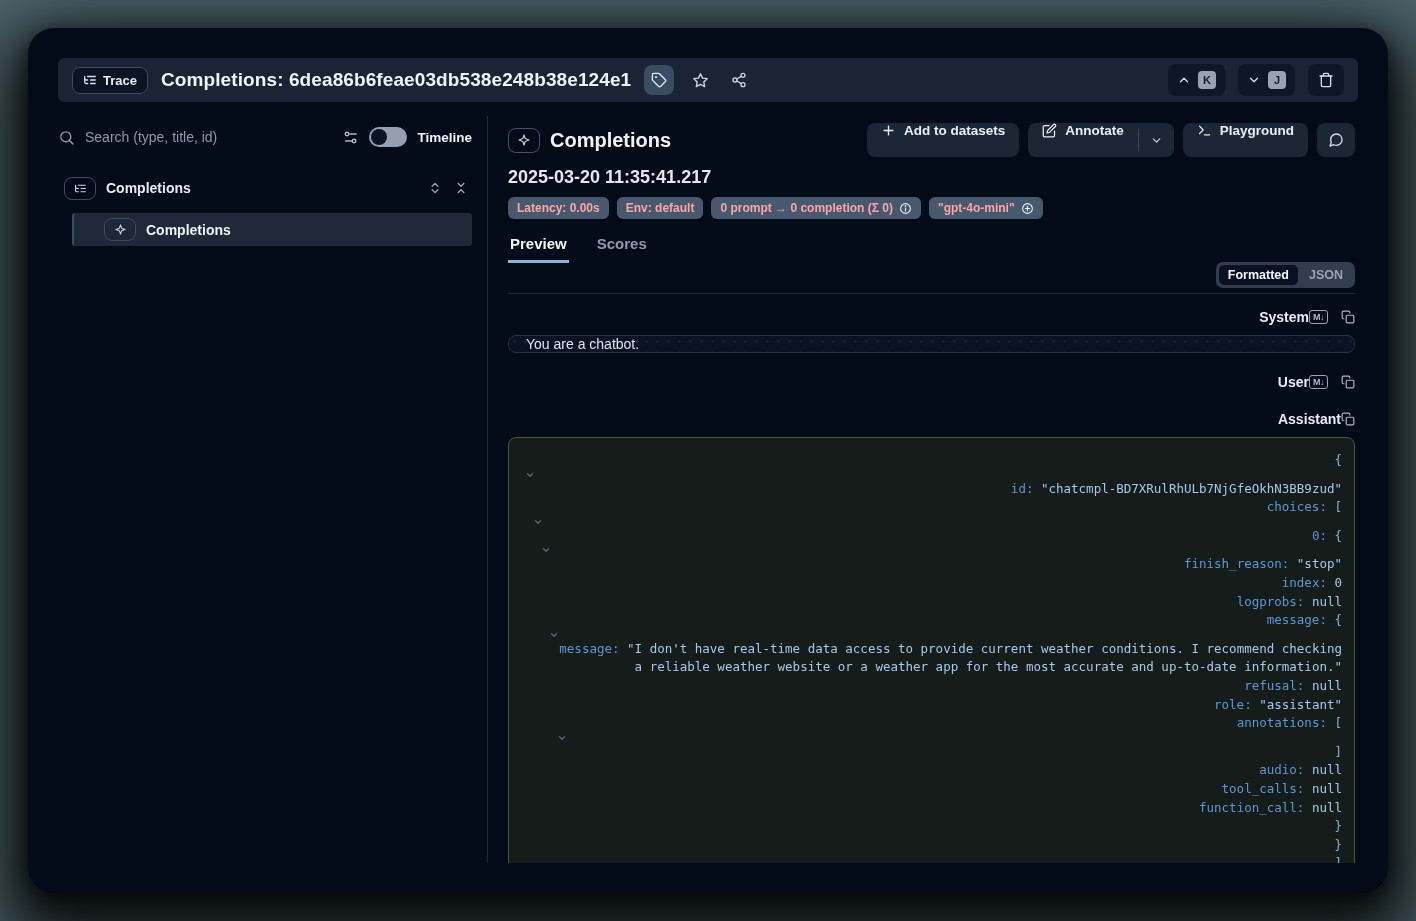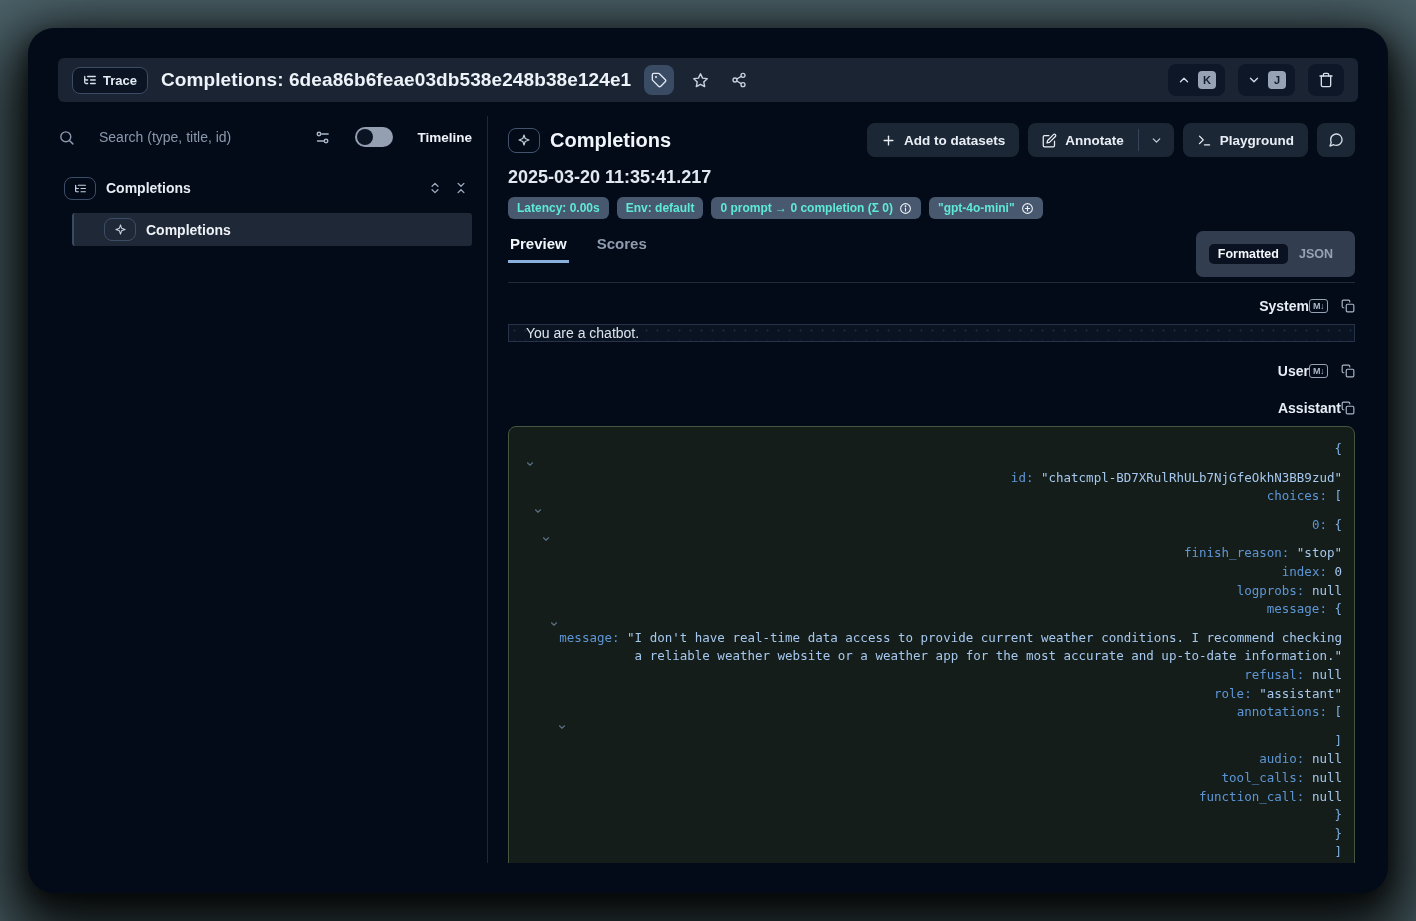--- a/index.html
+++ b/index.html
@@ -36,21 +36,21 @@
     gap:7px; padding:0 9px; cursor:pointer;
   }
   .kbd {
     width:18px; height:18px; background:#97a3b5; color:#141d2b; font-size:11px; font-weight:700;
     border-radius:4px; display:flex; align-items:center; justify-content:center;
   }
 
   
   .body-row { flex:1; display:flex; margin-top:14px; min-height:0; }
   .sidebar { width:430px; flex:0 0 430px; border-right:1px solid #1d2838; padding-right:15px; }
-  .search-row { height:34px; display:flex; align-items:center; gap:24px; margin-top:4px; }
+  .search-row { height:34px; display:flex; align-items:center; gap:10px; margin-top:4px; }
   .search-input {
     flex:1; background:transparent; border:none; outline:none; color:#dfe6ef;
     font-size:14px; font-family:"Liberation Sans",sans-serif;
   }
   .search-input::placeholder { color:#8b98ab; }
   .toggle {
     width:38px; height:20px; border-radius:10px; background:#94a0b2; position:relative; cursor:pointer; flex:0 0 38px;
   }
   .toggle .knob { position:absolute; left:2px; top:2px; width:16px; height:16px; border-radius:50%; background:#0b1423; }
   .timeline-label { color:#f0f4f9; font-size:13.5px; font-weight:700; }
@@ -71,65 +71,65 @@
 
   
   .main { flex:1; min-width:0; padding-left:20px; padding-right:3px; display:flex; flex-direction:column; }
   .main-header { display:flex; align-items:center; margin-top:6px; height:36px; gap:10px; }
   .obs-badge {
     height:25px; padding:0 8px; border:1px solid #42536d; border-radius:8px;
     display:flex; align-items:center; justify-content:center;
   }
   .main-title { color:#f1f5fa; font-size:20px; font-weight:700; flex:1; white-space:nowrap; }
   .btn {
-    display:flex; align-items:center; gap:8px; height:34px; padding:0 14px;
+    display:flex; gap:8px; height:34px; padding:0 14px;
     background:#1c2736; border-radius:8px; color:#e9eef5; font-size:13.5px; font-weight:700;
     cursor:pointer; white-space:nowrap;
   }
   .btn-group { display:flex; align-items:stretch; background:#1c2736; border-radius:8px; margin-left:9px; }
   .btn-group .btn { background:transparent; }
   .btn-group .split-divider { width:1px; background:#36435d; margin:6px 0; }
   .btn-group .chev-part { display:flex; align-items:center; padding:0 11px; cursor:pointer; }
   .bubble-btn {
     width:38px; height:34px; background:#1c2736; border-radius:8px; margin-left:9px;
     display:flex; align-items:center; justify-content:center; cursor:pointer;
   }
   .hdr-buttons { display:flex; align-items:center; }
   .timestamp { margin-top:9px; color:#e2e8f0; font-size:18px; font-weight:600; }
   .badge-row { margin-top:9px; display:flex; gap:8px; align-items:center; }
   .badge {
-    background:#48586f; color:#5eead4; font-size:12px; font-weight:700; height:22px;
+    background:#48586f; color:#fca5a5; font-size:12px; font-weight:700; height:22px;
     padding:4px 9px; border-radius:6px; display:flex; align-items:center; gap:6px; cursor:default;
   }
 
   .tabs-row { margin-top:12px; display:flex; align-items:flex-start; border-bottom:1px solid #1f2a3c; }
   .tab { font-size:15px; font-weight:600; padding:4px 2px 8px 2px; margin-right:26px; cursor:pointer; }
   .tab.active { color:#f2f6fa; border-bottom:3px solid #8ab0dd; }
   .tab:not(.active) { color:#8e9bae; border-bottom:3px solid transparent; }
   .fmt-toggle {
-    margin-left:auto; margin-bottom:5px; background:#323d4f; border-radius:7px; padding:13px;
-    display:flex; align-items:center; gap:2px;
+    margin-left:auto; margin-bottom:5px; background:#323d4f; border-radius:7px; padding:3px;
+    display:flex; align-items:center; gap:2px;margin-top:31px;
   }
   .fmt-seg { font-size:12.5px; font-weight:700; padding:3px 9px; border-radius:5px; cursor:pointer; }
   .fmt-seg.active { background:#0a1120; color:#f3f6fa; }
   .fmt-seg:not(.active) { color:#96a3b6; }
 
   .content-scroll { flex:1; min-height:0; overflow:hidden; display:flex; flex-direction:column;text-align:right; }
   .sect-head { display:flex; align-items:center; }
   .sect-head.first { margin-top:15px; }
   .sect-head.later { margin-top:21px; }
   .sect-label { color:#e8eef5; font-size:14px; font-weight:700; flex:1; }
   .sect-icons { display:flex; align-items:center; gap:13px; }
   .md-box {
     border:1px solid #97a3b3; border-radius:3px; color:#aab6c6; font-size:9px; font-weight:700;
     padding:1px 3px; line-height:10px; cursor:pointer; letter-spacing:-.5px;
   }
   .copy-icon { cursor:pointer; display:flex; }
   .msg-box {
-    margin-top:10px; height:50px; border:1px solid #263247; border-radius:0;
+    margin-top:10px; height:50px; border:1px solid #263247; border-radius:8px;
     background-color:#0a1322;
     background-image:radial-gradient(rgba(90,115,160,.16) 1px, transparent 1.3px);
     background-size:11px 11px;
     display:flex; align-items:center; padding:0 17px;
     color:#dce4ee; font-size:14px;
   }
 
   .code-block {
     margin-top:10px; border:1px solid #44573f; border-radius:8px; background:#141d1a;
     padding:13px 12px; font-family:"DejaVu Sans Mono", monospace; font-size:12.5px;

